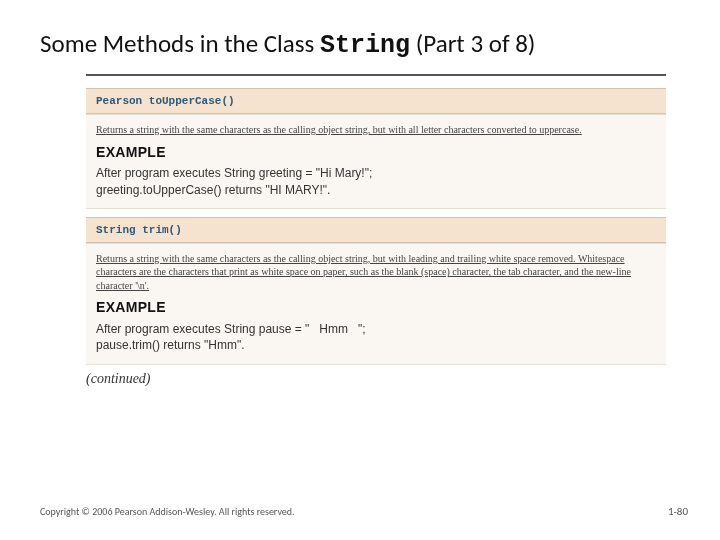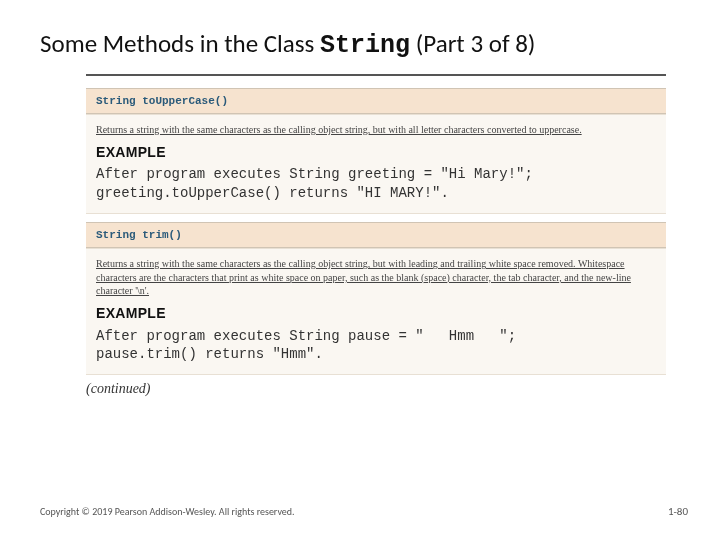--- a/index.html
+++ b/index.html
@@ -85,22 +85,22 @@
   .body .para { margin: 0 0 6px 0; text-decoration: underline; }
   .body .example-label {
     font-family: Arial, sans-serif;
     font-weight: bold;
     font-size: 14px;
     color: #111;
     margin: 6px 0 4px 0;
     letter-spacing: 0.3px;
   }
   .body .codeblk {
-    font-family: Liberation Mono, monospace;
-    font-size: 14px;
+    font-family: Liberation Sans, sans-serif;
+    font-size: 12px;
     color: #333;
     white-space: pre;
     line-height: 1.35;
   }
   .gap { height: 8px; }
   .continued {
     font-family: Georgia, "Times New Roman", serif;
     font-style: italic;
     font-size: 14px;
     color: #333;
@@ -129,37 +129,37 @@
 
   <div class="title">
     <span>Some Methods in the Class </span><span class="mono">String</span><span> (Part 3 of 8)</span>
   </div>
 
   <div class="figure">
     <div class="rule-thick"></div>
 
     <div class="gap"></div>
 
-    <div class="sig">String toUpperCase()</div>
+    <div class="sig">Pearson toUpperCase()</div>
     <div class="body">
       <div class="para">Returns a string with the same characters as the calling object string, but with all letter characters converted to uppercase.</div>
       <div class="example-label">EXAMPLE</div>
       <div class="codeblk">After program executes String greeting = "Hi Mary!";</div>
       <div class="codeblk">greeting.toUpperCase() returns "HI MARY!".</div>
     </div>
 
     <div class="gap"></div>
 
     <div class="sig">String trim()</div>
     <div class="body">
       <div class="para">Returns a string with the same characters as the calling object string, but with leading and trailing white space removed. Whitespace characters are the characters that print as white space on paper, such as the blank (space) character, the tab character, and the new-line character '\n'.</div>
       <div class="example-label">EXAMPLE</div>
       <div class="codeblk">After program executes String pause = "   Hmm   ";</div>
       <div class="codeblk">pause.trim() returns "Hmm".</div>
     </div>
 
     <div class="continued">(continued)</div>
   </div>
 
-  <div class="copyright">Copyright © 2019 Pearson Addison-Wesley. All rights reserved.</div>
+  <div class="copyright">Copyright © 2006 Pearson Addison-Wesley. All rights reserved.</div>
   <div class="pagenum">1-80</div>
 
 </div>
 
 </body></html>

